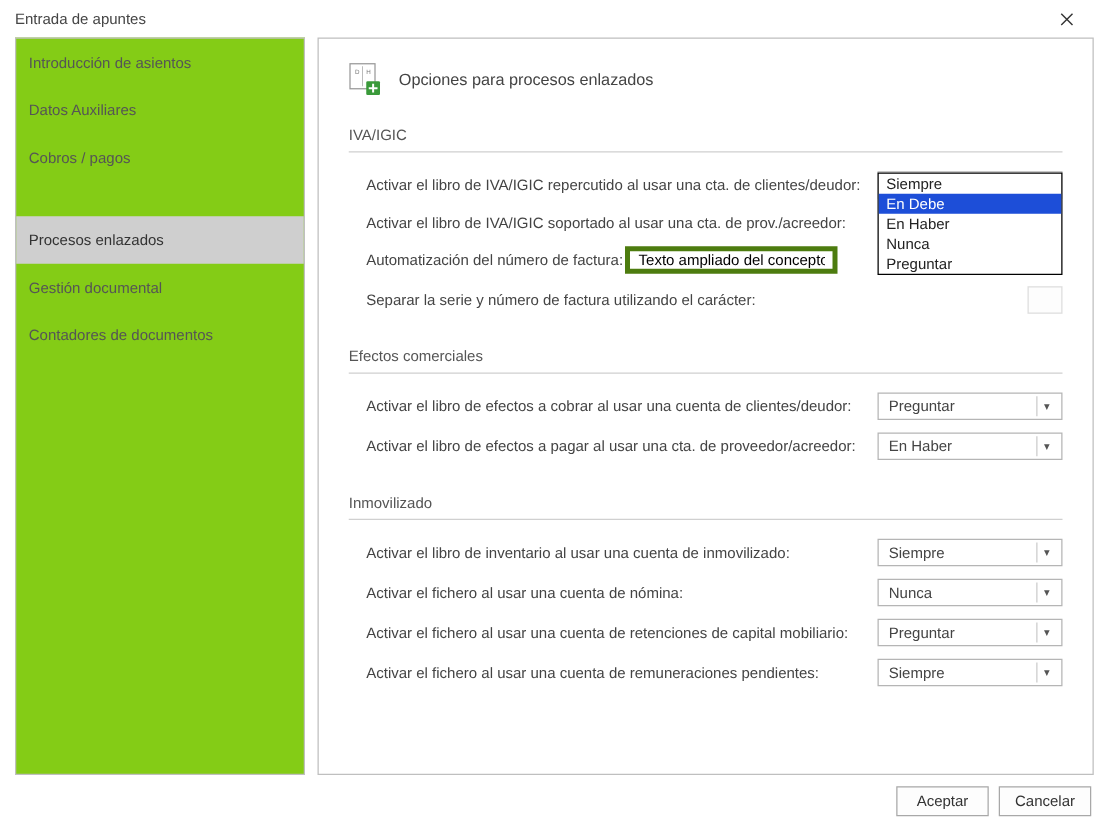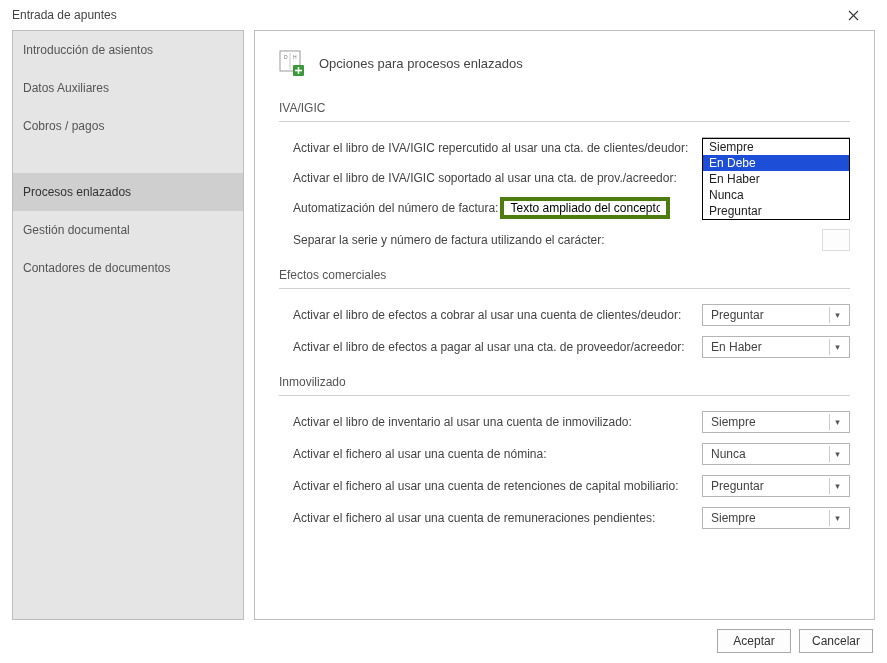--- a/index.html
+++ b/index.html
@@ -28,21 +28,21 @@
     }
     .main {
       display: flex;
       gap: 10px;
       padding: 0 12px;
       height: 590px;
     }
     .sidebar {
       width: 232px;
       border: 1px solid #bfbfbf;
-      background: #e5e5e5;
+      background: #84cc16;
     }
     .sidebar-item {
       padding: 12px 10px;
       font-size: 12px;
       color: #555;
       cursor: default;
     }
     .sidebar-item.selected {
       background: #cfcfcf;
       color: #333;
@@ -65,21 +65,21 @@
       width: 28px; height: 28px;
       position: relative;
     }
     .content-title { font-size: 13px; color: #444; }
     .section-header {
       font-size: 12px;
       color: #555;
       padding: 6px 0;
       border-bottom: 1px solid #d0d0d0;
       margin-bottom: 10px;
-      margin-top: 6px;
+      margin-top: 16px;
     }
     .row {
       display: flex;
       align-items: center;
       padding: 5px 0 5px 14px;
       font-size: 12px;
       color: #444;
       min-height: 28px;
     }
     .row-label { flex: 1; padding-right: 10px; }

